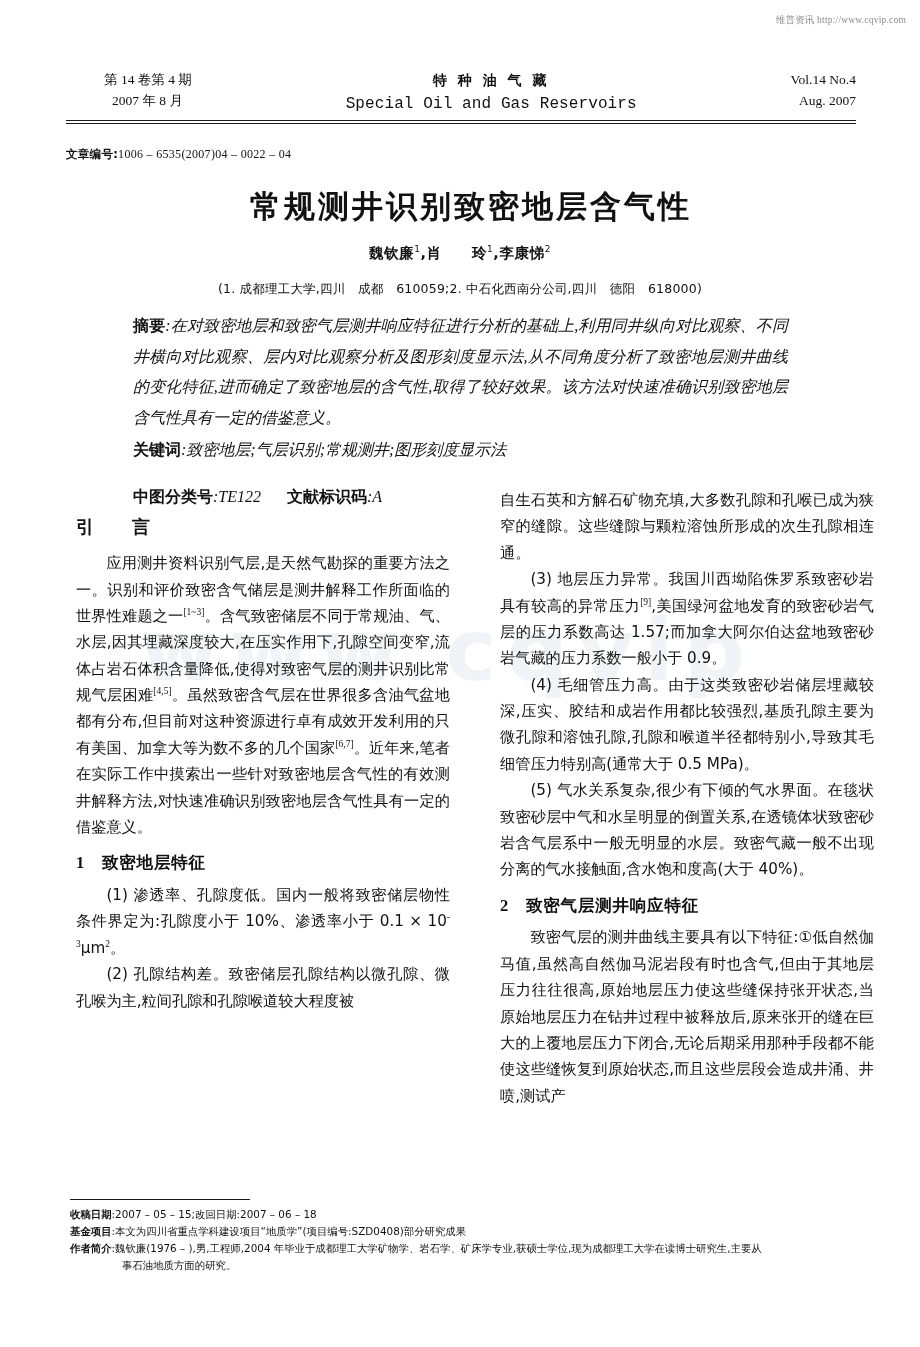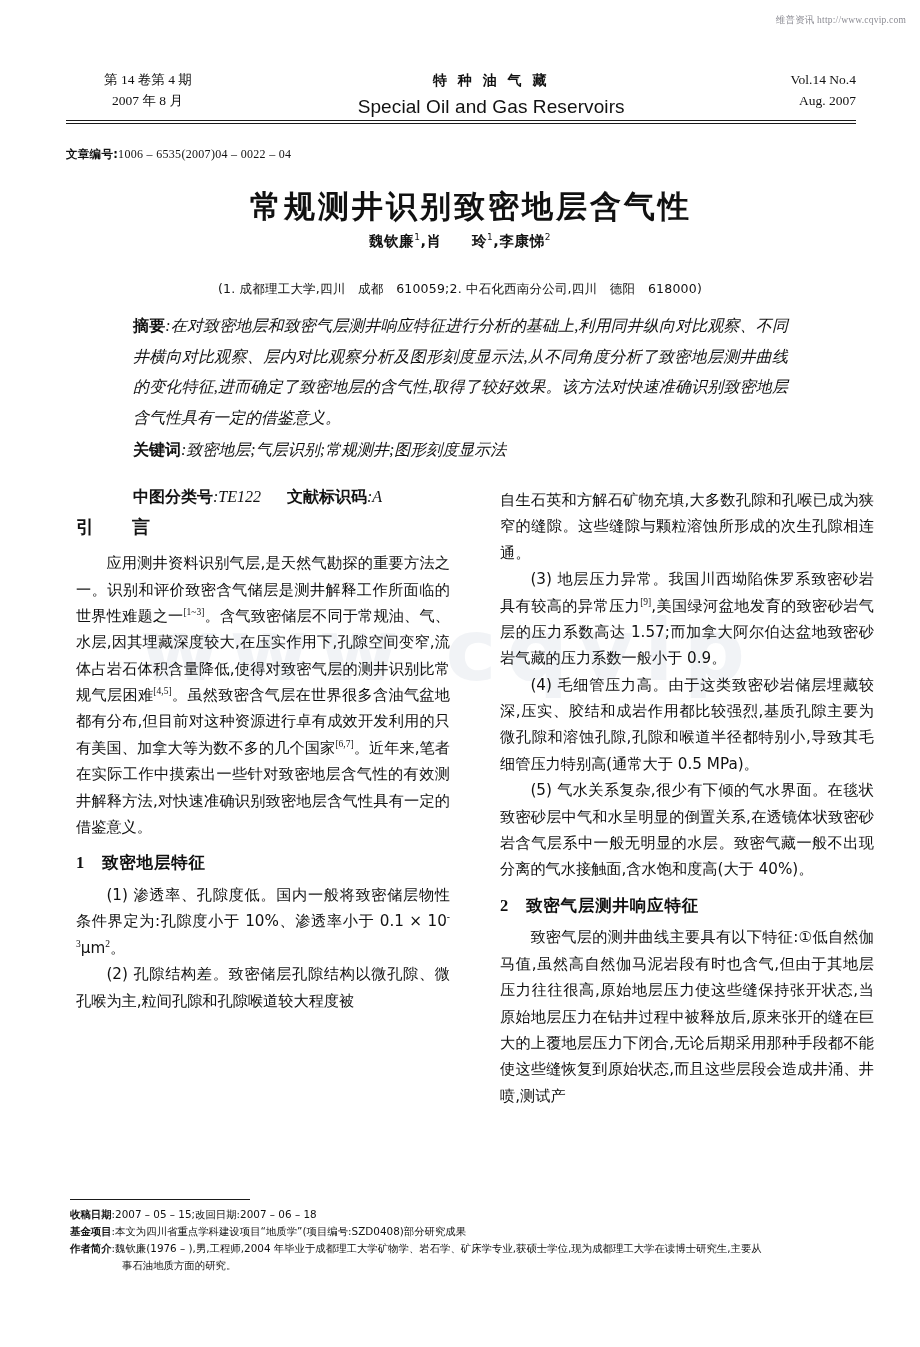--- a/index.html
+++ b/index.html
@@ -65,22 +65,22 @@
   .masthead .col.left { text-align: left; padding-left: 4px; margin-left: 32px; }
   .masthead .col.center { text-align: center; }
   .masthead .col.right { text-align: right; }
   .mh-cn-journal {
     font-family: "DejaVu Sans", sans-serif;
     font-weight: bold;
     font-size: 14px;
     letter-spacing: 3px;
   }
   .mh-en-journal {
-    font-family: Liberation Sans, sans-serif;
-    font-size: 19px;
+    font-family: Liberation Mono, monospace;
+    font-size: 16px;
     letter-spacing: .1px;
   }
   .mh-line1 { padding-left: 2px; }
   .mh-line2 { padding-left: 10px; }
 
   .rule-double {
     position: absolute;
     left: 66px;
     top: 120px;
     width: 790px;
@@ -114,21 +114,21 @@
     text-align: center;
     font-family: "DejaVu Sans", sans-serif;
     font-weight: bold;
     font-size: 31px;
     letter-spacing: 3px;
     padding-left: 11px;
   }
   .authors {
     position: absolute;
     left: 0;
-    top: 232px;
+    top: 244px;
     width: 920px;
     text-align: center;
     font-family: "DejaVu Sans", sans-serif;
     font-weight: bold;
     font-size: 14.5px;
     letter-spacing: .6px;
   }
   .authors sup { font-size: 9px; font-weight: normal; vertical-align: super;}
   .affiliation {
     position: absolute;

